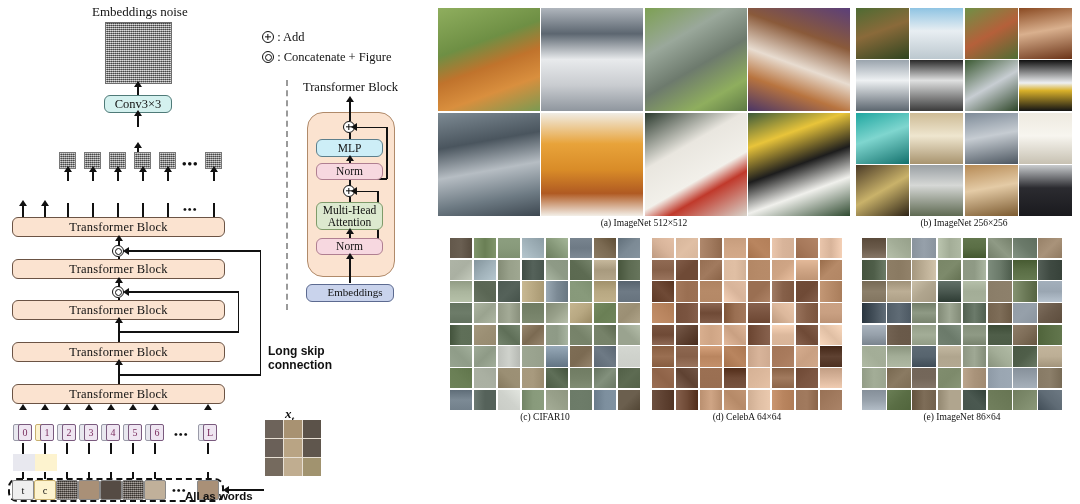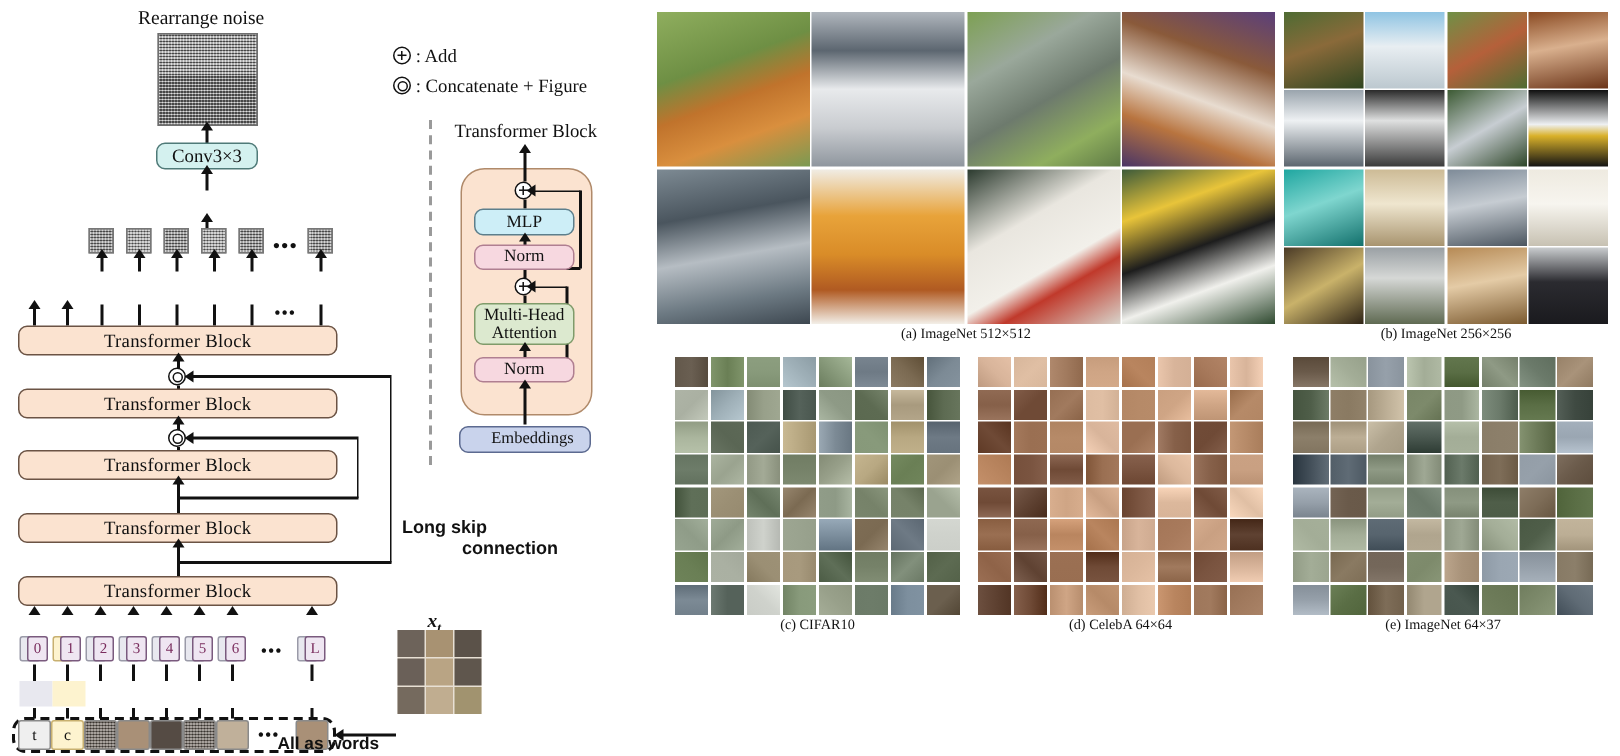--- a/index.html
+++ b/index.html
@@ -121,21 +121,21 @@
                 font-family:"Liberation Serif", serif; text-align:left; }
   #figcaption b { font-weight:700; }
 </style>
 </head>
 <body>
 
 <div id="page">
 
   <div id="arch">
 
-    <div class="lbl" style="left:92px; top:4px; font-size:13px;">Rearrange noise</div>
+    <div class="lbl" style="left:92px; top:4px; font-size:13px;">Embeddings noise</div>
 
     <div class="noiseblk" style="left:105px; top:22px; width:67px; height:62px;"></div>
 
     <div class="vline" style="left:137px; top:86px; height:12px;"></div>
     <div class="arrowup" style="left:133.5px; top:81px;"></div>
 
     <div class="box conv" style="left:104px; top:95px; width:68px; height:18px;">Conv3×3</div>
 
     <div class="vline" style="left:137px; top:113px; height:14px;"></div>
     <div class="arrowup" style="left:133.5px; top:110px;"></div>
@@ -208,21 +208,21 @@
     <div class="vline" style="left:237.5px; top:291px; height:41px;"></div>
     <div class="hline" style="left:128px; top:291px; width:110px;"></div>
     <div class="arrowleft" style="left:123px; top:287.5px;"></div>
 
     <div class="hline" style="left:118px; top:374px; width:143px;"></div>
     <div class="vline" style="left:259.5px; top:250px; height:125px;"></div>
     <div class="hline" style="left:128px; top:250px; width:132px;"></div>
     <div class="arrowleft" style="left:123px; top:246.5px;"></div>
 
     <div class="lbl" style="left:268px; top:344px; font-size:12px; font-weight:700; font-family:'Liberation Sans',sans-serif;">Long skip</div>
-    <div class="lbl" style="left:268px; top:358px; font-size:12px; font-weight:700; font-family:'Liberation Sans',sans-serif;margin-left:40px;">connection</div>
+    <div class="lbl" style="left:268px; top:358px; font-size:12px; font-weight:700; font-family:'Liberation Sans',sans-serif;">connection</div>
 
     <div class="vline" style="left:22px;  top:425px; height:12px;"></div>
       <div class="arrowup" style="left:18.5px; top:404px;"></div>
     <div class="vline" style="left:44px;  top:425px; height:12px;"></div>
       <div class="arrowup" style="left:40.5px; top:404px;"></div>
     <div class="vline" style="left:66px;  top:425px; height:12px;"></div>
       <div class="arrowup" style="left:62.5px; top:404px;"></div>
     <div class="vline" style="left:88px;  top:425px; height:12px;"></div>
       <div class="arrowup" style="left:84.5px; top:404px;"></div>
     <div class="vline" style="left:110px; top:425px; height:12px;"></div>
@@ -602,17 +602,17 @@
           <div class="cell" style="background: linear-gradient(rgb(133, 143, 153) 0%, rgb(150, 160, 170) 50%, rgb(178, 188, 198) 100%);"></div>
           <div class="cell" style="background: linear-gradient(135deg, rgb(107, 127, 86) 0%, rgb(90, 110, 69) 50%, rgb(81, 101, 60) 100%);"></div>
           <div class="cell" style="background: linear-gradient(270deg, rgb(114, 97, 76) 0%, rgb(126, 109, 88) 50%, rgb(99, 82, 61) 100%);"></div>
           <div class="cell" style="background: linear-gradient(270deg, rgb(176, 165, 142) 0%, rgb(176, 165, 142) 50%, rgb(147, 136, 113) 100%);"></div>
           <div class="cell" style="background: linear-gradient(225deg, rgb(52, 66, 58) 0%, rgb(74, 88, 80) 50%, rgb(71, 85, 77) 100%);"></div>
           <div class="cell" style="background: linear-gradient(225deg, rgb(103, 117, 83) 0%, rgb(108, 122, 88) 50%, rgb(114, 128, 94) 100%);"></div>
           <div class="cell" style="background: linear-gradient(135deg, rgb(112, 125, 94) 0%, rgb(125, 138, 107) 50%, rgb(139, 152, 121) 100%);"></div>
           <div class="cell" style="background: linear-gradient(225deg, rgb(109, 121, 131) 0%, rgb(95, 107, 117) 50%, rgb(65, 77, 87) 100%);"></div>
         </div>
     </div>
-    <div class="cap" style="left:432px; top:412px; width:200px;">(e) ImageNet 64×37</div>
+    <div class="cap" style="left:432px; top:412px; width:200px;">(e) ImageNet 86×64</div>
 
 
   </div>
 </div>
 
 </body></html>

